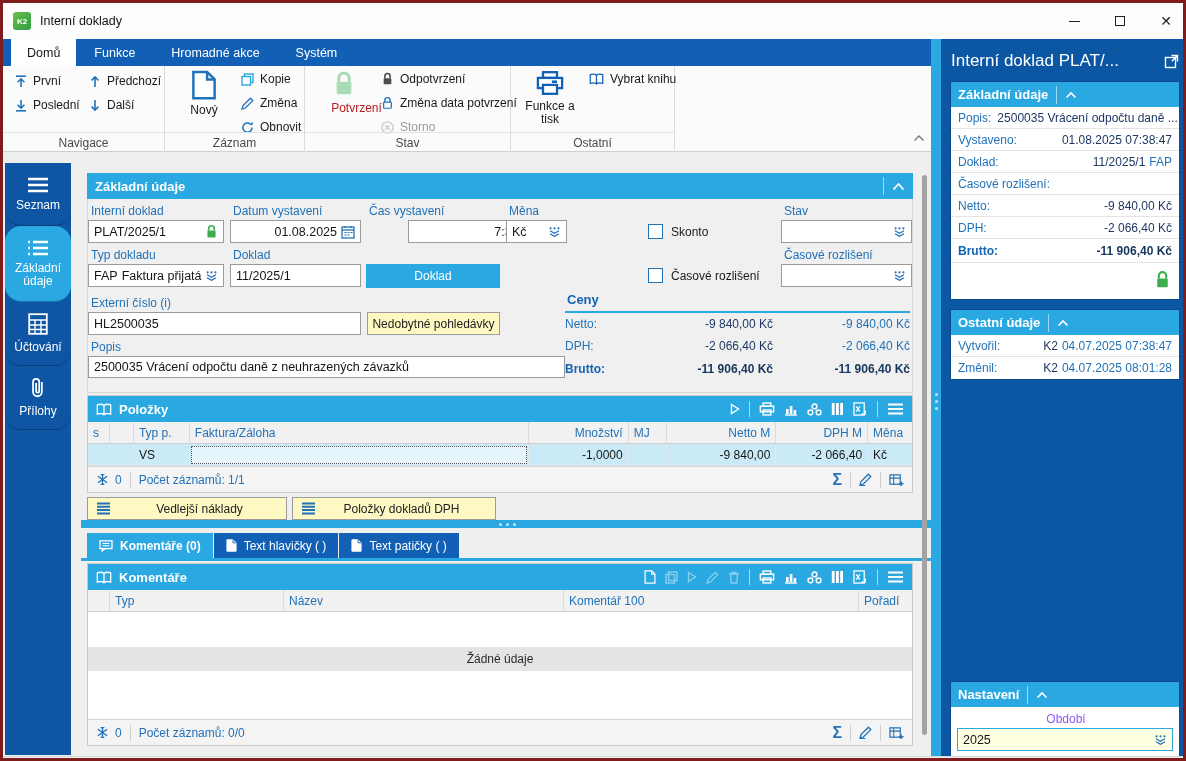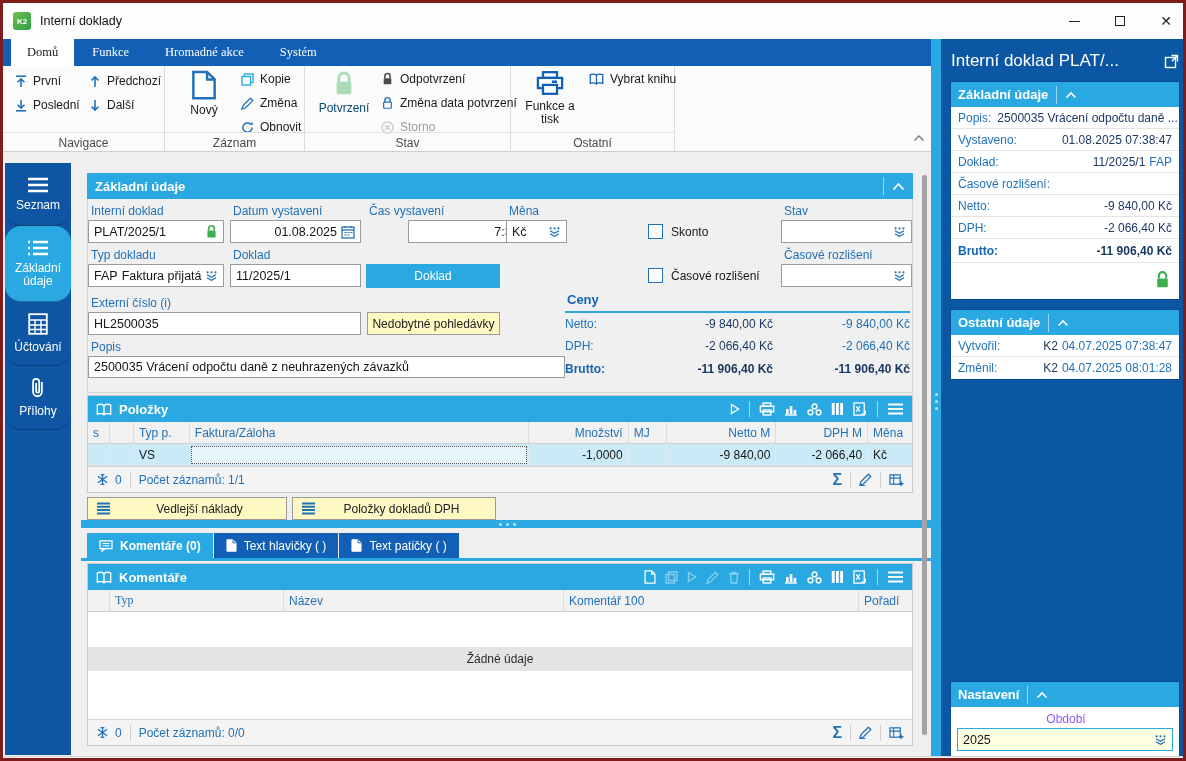--- a/index.html
+++ b/index.html
@@ -14,36 +14,36 @@
   .applogo { width:18px; height:18px; margin-left:10px; border-radius:3px;
              background:linear-gradient(135deg,#6CC04A,#2E9E44); color:#fff; font-size:8px; font-weight:bold;
              display:flex; align-items:center; justify-content:center; }
   .apptitle { margin-left:9px; font-size:12.5px; color:#111; }
   .wctrls { margin-left:auto; display:flex; height:100%; }
   .wbtn { width:46px; height:100%; display:flex; align-items:center; justify-content:center; color:#222; font-size:14px; }
   .wbtn .minglyph { display:block; width:11px; border-top:1px solid #222; }
   .wbtn .maxglyph { display:block; width:10px; height:10px; border:1px solid #222; }
 
   
-  .tabstrip { left:0; top:36px; width:930px; height:27px; background:#1160B5; display:flex; align-items:stretch;font-family:Liberation Serif, serif; }
+  .tabstrip { left:0; top:36px; width:930px; height:27px; background:#1160B5; display:flex; align-items:stretch; }
   .rtab { color:#fff; padding:0 18px; display:flex; align-items:center; font-size:12.5px; }
   .rtab.active { background:#fff; color:#161616; margin-left:8px; padding:0 16px; }
   .tabstrip-right { left:930px; top:36px; width:256px; height:27px; background:#1160B5; }
 
   
   .ribbon { left:0; top:63px; width:930px; height:86px; background:#FBFBFB; border-bottom:1px solid #CFCFCF; }
   .rgroup { position:absolute; top:0; height:86px; border-right:1px solid #DCDCDC; }
   .rgl { position:absolute; bottom:2px; left:0; right:0; text-align:center; color:#4A4A4A; font-size:12px;
          border-top:1px solid #E2E2E2; padding-top:3px; }
   .ritem { position:absolute; display:flex; align-items:center; gap:6px; color:#1a1a1a; white-space:nowrap; cursor:default; }
   .ritem.disabled { color:#9C9C9C; }
   .rbig { position:absolute; display:flex; flex-direction:column; align-items:center; text-align:center;
           width:62px; line-height:13px; }
   .rbig .lbl { margin-top:4px; }
-  .rbig.disabled .lbl { color:#0c4a6e; }
+  .rbig.disabled .lbl { color:#b91c1c;padding-left:25px; }
   .ribbon-collapse { position:absolute; right:8px; bottom:6px; color:#666; }
 
   
   .sidebar { left:2px; top:160px; width:66px; height:592px; background:#0E56A4; }
   .sbitem { display:flex; flex-direction:column; align-items:center; justify-content:center; gap:6px;
             color:#fff; text-align:center; line-height:13px; border-bottom:1px solid rgba(0,0,0,.28); cursor:pointer;border-radius:16px; }
   .sbitem.active { background:#29A8E1; }
 
   
   .sechead { height:26px; background:#29A8E1; color:#fff; font-weight:bold; font-size:13px;
@@ -658,21 +658,21 @@
         </span>
       <span class="hsep"></span>
       <span class="hicon">
           <svg width="17" height="12" viewBox="0 0 17 12">
             <path d="M1 1.5h15M1 6h15M1 10.5h15" stroke="#fff" stroke-width="1.8"></path>
           </svg>
         </span>
     </div>
     <div class="thead">
       <div class="th" style="width:22px;"></div>
-      <div class="th" style="width:174px;font-family:Liberation Serif, serif;">Typ</div>
+      <div class="th" style="width:174px;">Typ</div>
       <div class="th" style="width:280px;">Název</div>
       <div class="th" style="width:295px;">Komentář 100</div>
       <div class="th" style="width:53px;border-right:none;">Pořadí</div>
     </div>
     <div style="position:relative;height:107px;background:#fff;">
       <div class="empty-band" style="top:35px;">Žádné údaje</div>
     </div>
     <div class="tfoot">
       <svg width="13" height="13" viewBox="0 0 14 14">
           <path d="M7 1v12M2 3.5l10 7M12 3.5l-10 7" stroke="#2272B9" stroke-width="1.4"></path>

